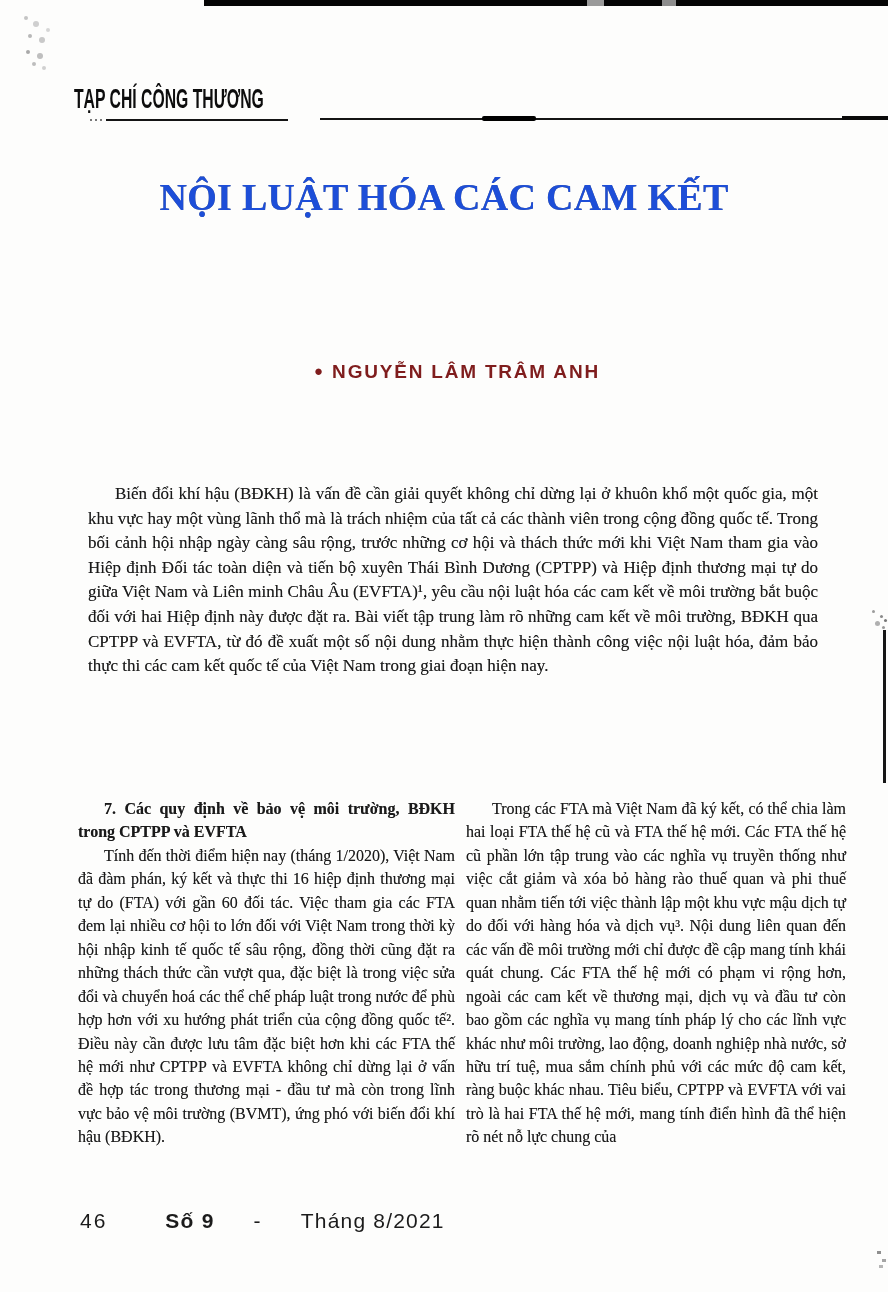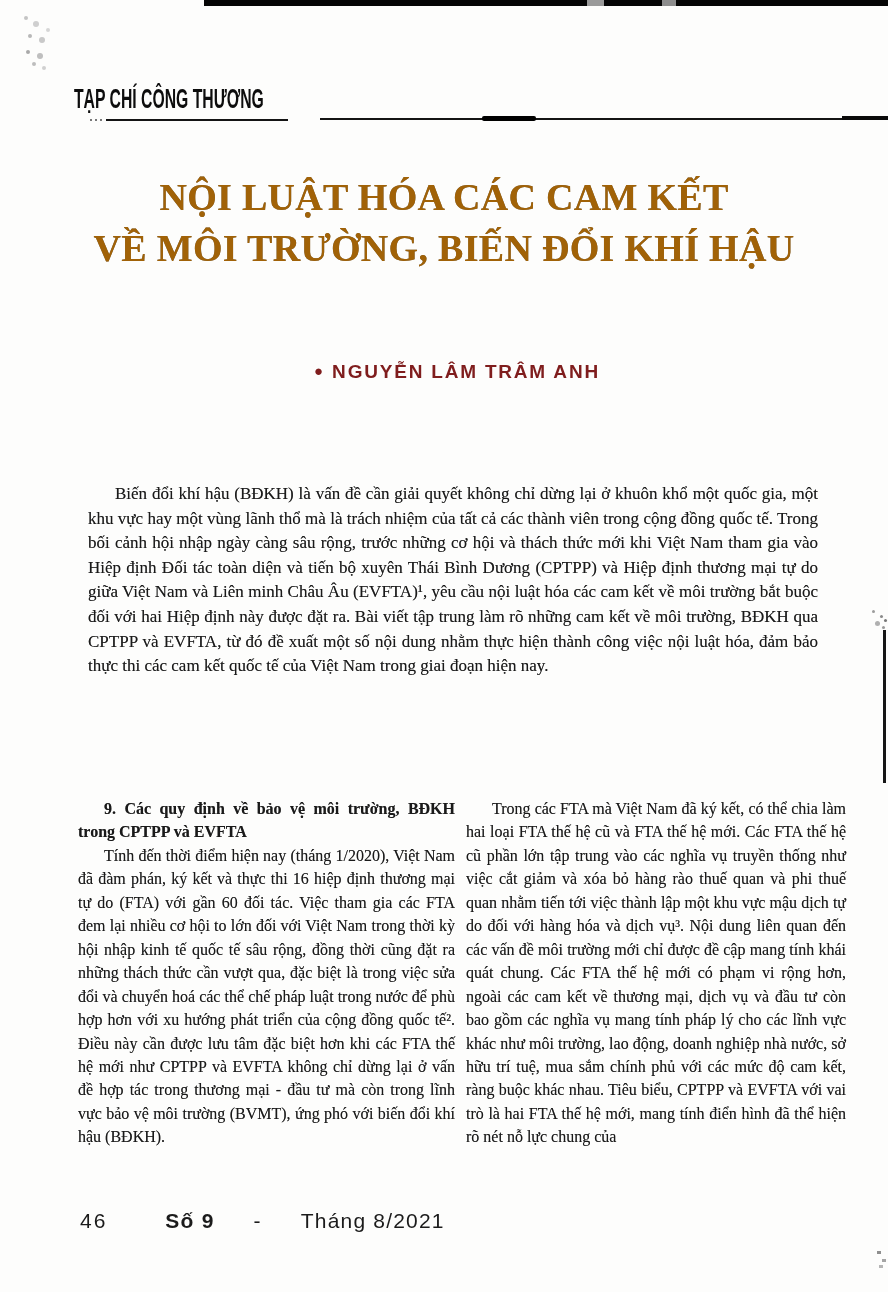--- a/index.html
+++ b/index.html
@@ -46,21 +46,21 @@
   .rule-dots{position:absolute;top:119px;left:90px;width:14px;height:2px;
     background:repeating-linear-gradient(90deg,#777 0 2px,transparent 2px 5px);}
   .rule-a{top:119px;left:106px;width:182px;}
   .rule-b{top:118px;left:320px;width:568px;}
   .rule-blob{position:absolute;top:116px;left:482px;width:54px;height:5px;background:#000;border-radius:2px;}
   .rule-end{position:absolute;top:116px;left:842px;width:46px;height:4px;background:#0a0a0a;}
   
   .title{
     position:absolute;top:172px;left:44px;width:800px;margin:0;
     text-align:center;font-weight:700;font-size:38px;line-height:51px;
-    color:#a16207;letter-spacing:0.3px;
+    color:#1d4ed8;letter-spacing:0.3px;
     text-shadow:0 0 0.5px rgba(0,0,0,0.55);
   }
   .title .tl{display:block;}
   
   .author{
     position:absolute;top:361px;left:26px;width:862px;text-align:center;
     font-family:"Liberation Sans","DejaVu Sans",sans-serif;
     font-weight:700;font-size:19px;letter-spacing:1.8px;color:#7f1d1d;
   }
   .author .bullet{font-size:15px;letter-spacing:0;margin-right:9px;vertical-align:2px;}
@@ -105,33 +105,32 @@
 
   <div class="masthead">TẠP CHÍ CÔNG THƯƠNG</div>
   <div class="rule-dots"></div>
   <div class="rule rule-a"></div>
   <div class="rule rule-b"></div>
   <div class="rule-blob"></div>
   <div class="rule-end"></div>
 
   <h1 class="title">
     <span class="tl">NỘI LUẬT HÓA CÁC CAM KẾT</span>
-    <span class="tl">VỀ MÔI TRƯỜNG, BIẾN ĐỔI KHÍ HẬU</span>
   </h1>
 
   <div class="author">
     <span class="bullet">●</span><span>NGUYỄN LÂM TRÂM ANH</span>
   </div>
 
   <div class="abstract">
     <p class="abs-body">Biến đổi khí hậu (BĐKH) là vấn đề cần giải quyết không chỉ dừng lại ở khuôn khổ một quốc gia, một khu vực hay một vùng lãnh thổ mà là trách nhiệm của tất cả các thành viên trong cộng đồng quốc tế. Trong bối cảnh hội nhập ngày càng sâu rộng, trước những cơ hội và thách thức mới khi Việt Nam tham gia vào Hiệp định Đối tác toàn diện và tiến bộ xuyên Thái Bình Dương (CPTPP) và Hiệp định thương mại tự do giữa Việt Nam và Liên minh Châu Âu (EVFTA)¹, yêu cầu nội luật hóa các cam kết về môi trường bắt buộc đối với hai Hiệp định này được đặt ra. Bài viết tập trung làm rõ những cam kết về môi trường, BĐKH qua CPTPP và EVFTA, từ đó đề xuất một số nội dung nhằm thực hiện thành công việc nội luật hóa, đảm bảo thực thi các cam kết quốc tế của Việt Nam trong giai đoạn hiện nay.</p>
   </div>
 
   <div class="col col-left">
-    <p class="sec-heading">9. Các quy định về bảo vệ môi trường, BĐKH trong CPTPP và EVFTA</p>
+    <p class="sec-heading">7. Các quy định về bảo vệ môi trường, BĐKH trong CPTPP và EVFTA</p>
     <p>Tính đến thời điểm hiện nay (tháng 1/2020), Việt Nam đã đàm phán, ký kết và thực thi 16 hiệp định thương mại tự do (FTA) với gần 60 đối tác. Việc tham gia các FTA đem lại nhiều cơ hội to lớn đối với Việt Nam trong thời kỳ hội nhập kinh tế quốc tế sâu rộng, đồng thời cũng đặt ra những thách thức cần vượt qua, đặc biệt là trong việc sửa đổi và chuyển hoá các thể chế pháp luật trong nước để phù hợp hơn với xu hướng phát triển của cộng đồng quốc tế². Điều này cần được lưu tâm đặc biệt hơn khi các FTA thế hệ mới như CPTPP và EVFTA không chỉ dừng lại ở vấn đề hợp tác trong thương mại - đầu tư mà còn trong lĩnh vực bảo vệ môi trường (BVMT), ứng phó với biến đổi khí hậu (BĐKH).</p>
   </div>
 
   <div class="col col-right">
     <p>Trong các FTA mà Việt Nam đã ký kết, có thể chia làm hai loại FTA thế hệ cũ và FTA thế hệ mới. Các FTA thế hệ cũ phần lớn tập trung vào các nghĩa vụ truyền thống như việc cắt giảm và xóa bỏ hàng rào thuế quan và phi thuế quan nhằm tiến tới việc thành lập một khu vực mậu dịch tự do đối với hàng hóa và dịch vụ³. Nội dung liên quan đến các vấn đề môi trường mới chỉ được đề cập mang tính khái quát chung. Các FTA thế hệ mới có phạm vi rộng hơn, ngoài các cam kết về thương mại, dịch vụ và đầu tư còn bao gồm các nghĩa vụ mang tính pháp lý cho các lĩnh vực khác như môi trường, lao động, doanh nghiệp nhà nước, sở hữu trí tuệ, mua sắm chính phủ với các mức độ cam kết, ràng buộc khác nhau. Tiêu biểu, CPTPP và EVFTA với vai trò là hai FTA thế hệ mới, mang tính điển hình đã thể hiện rõ nét nỗ lực chung của</p>
   </div>
 
   <div class="footer">
     <span class="pnum">46</span>
     <span class="issue">Số 9</span>

